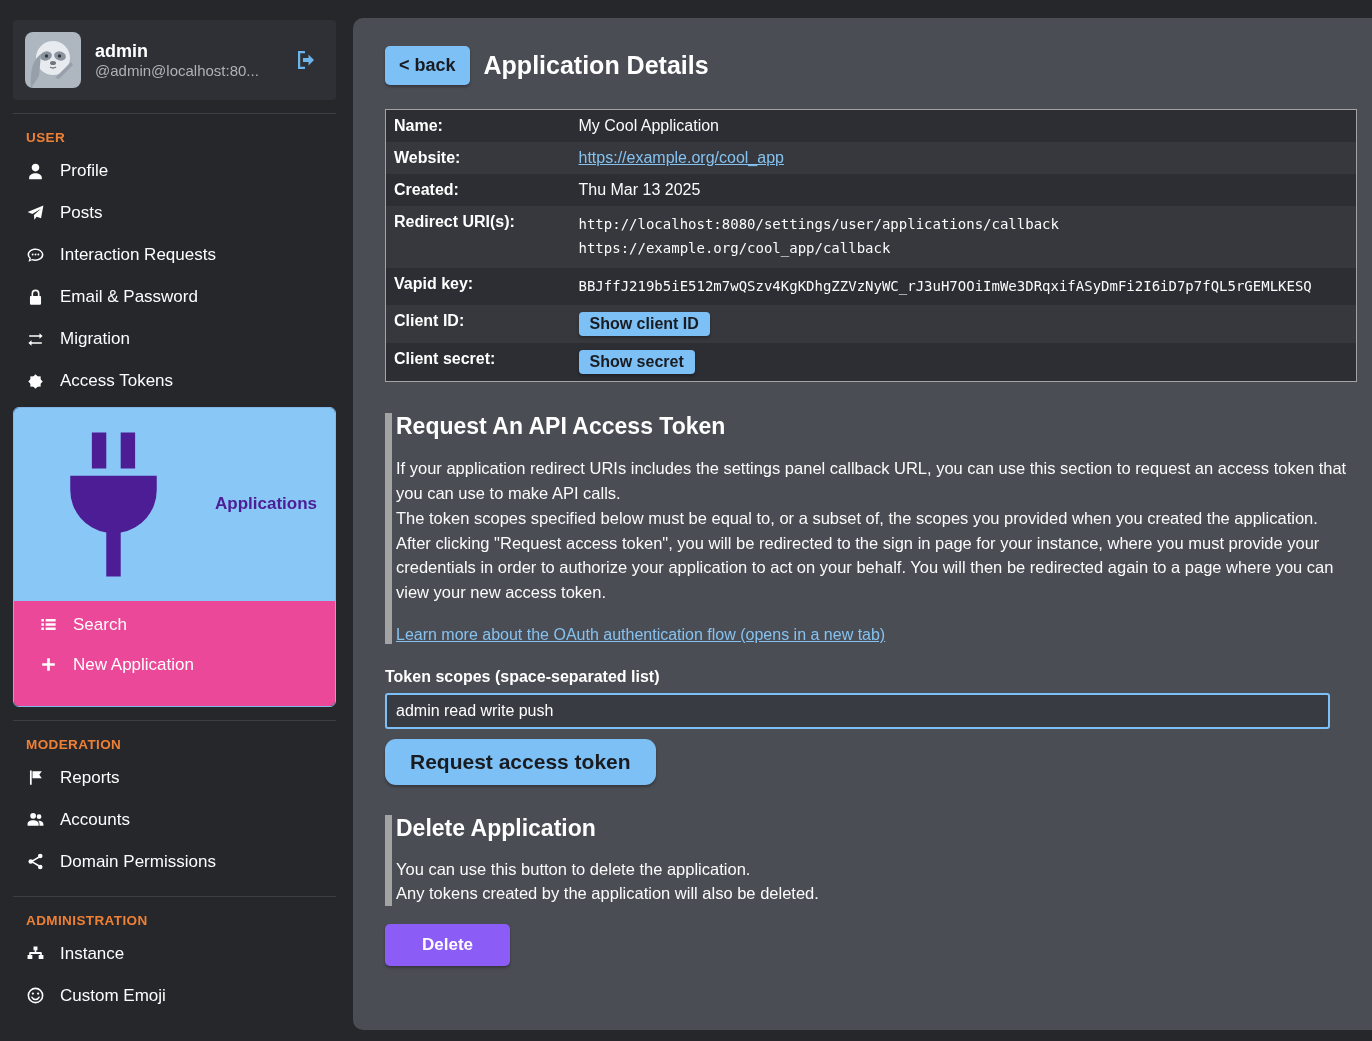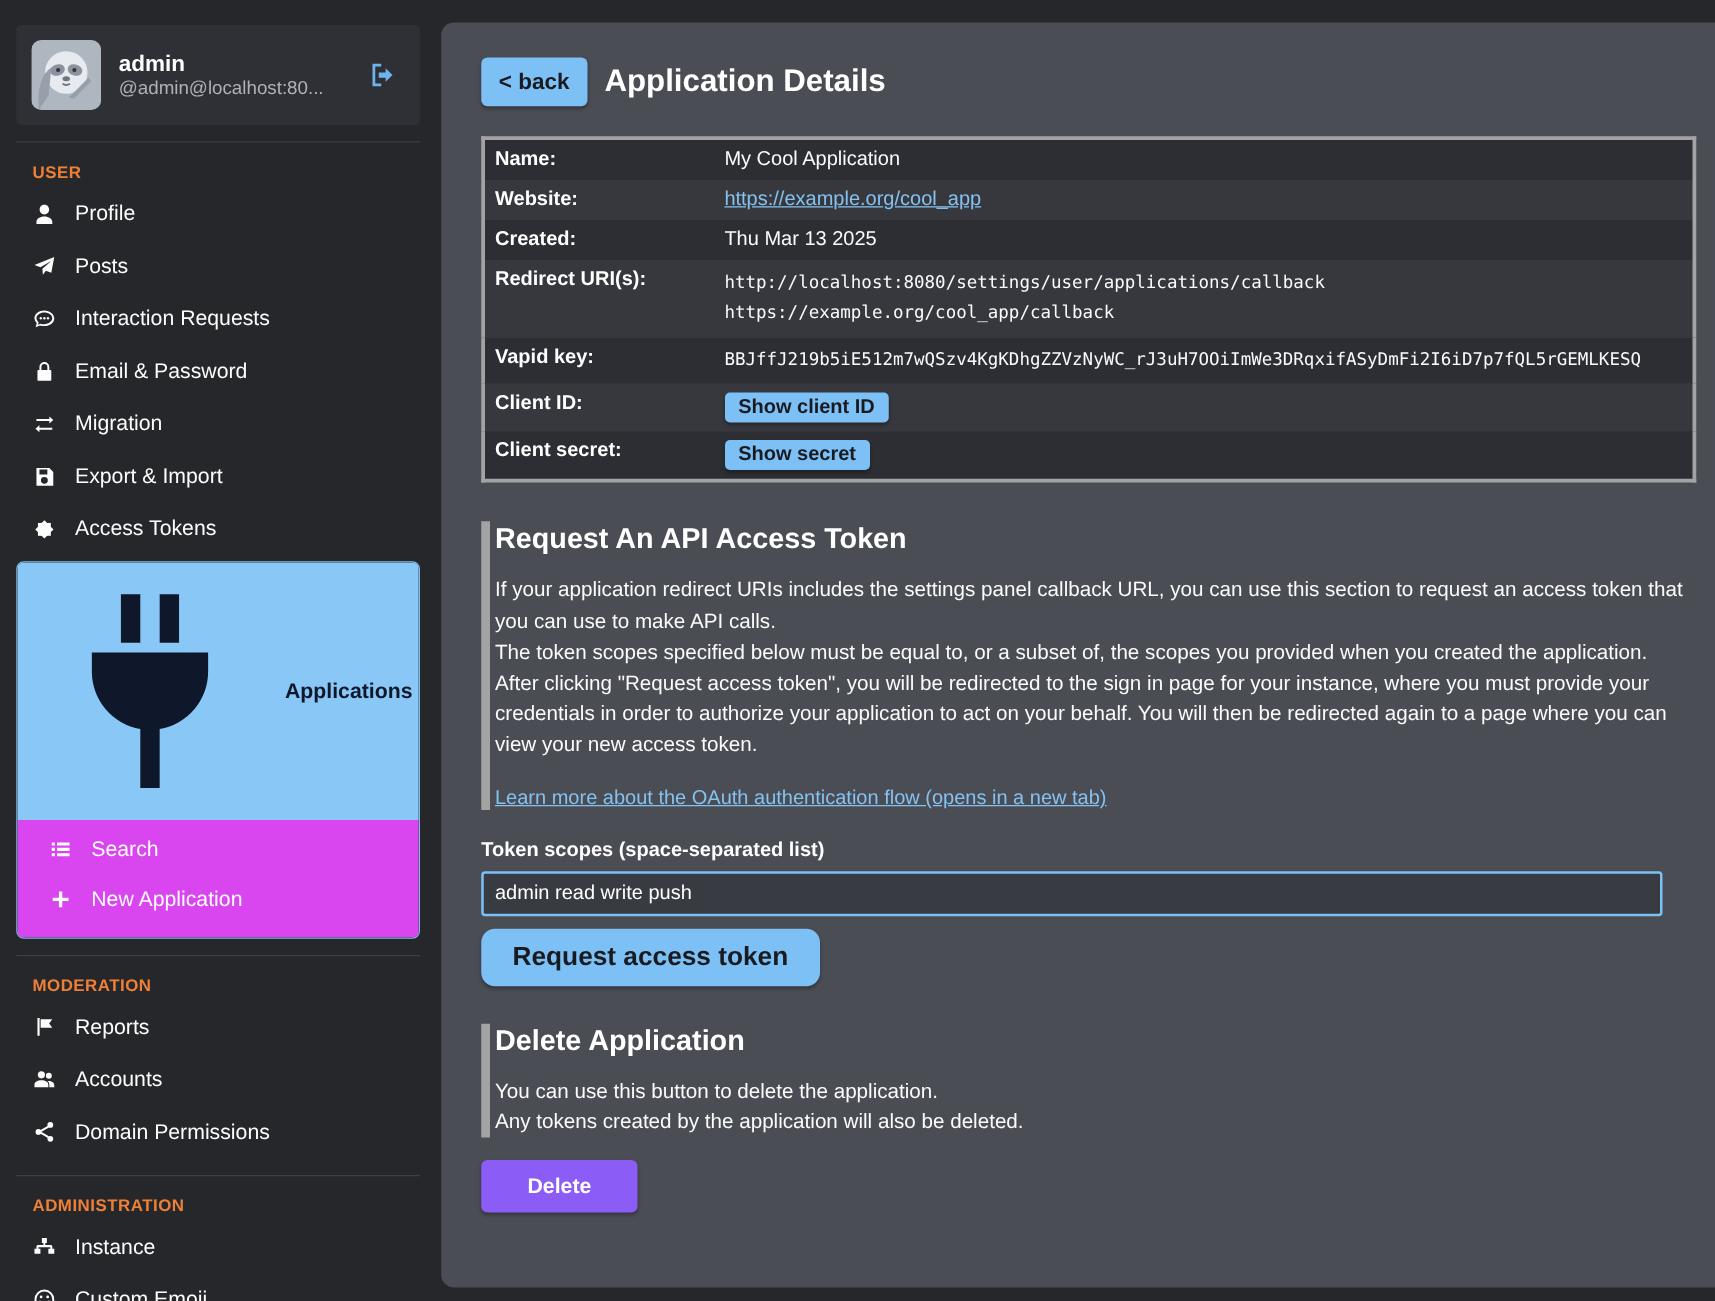--- a/index.html
+++ b/index.html
@@ -35,24 +35,24 @@
     display: flex; align-items: center; gap: 15px;
     padding: 11px 10px 11px 13px; font-size: 17px; color: #fdfdfd; cursor: pointer;
     border-radius: 4px;
   }
   .nav-item .icon, .sub-item .icon { width: 19px; height: 19px; flex: 0 0 19px; display: inline-flex; }
   .icon svg { width: 100%; height: 100%; fill: currentColor; display: block; }
 
   .nav-group { border: 1px solid #82b8e8; border-radius: 6px; margin: 5px 0; overflow: hidden; }
   .nav-group-header {
     display: flex; align-items: center; gap: 15px;
-    background: #88c7f6; color: #0f172a; font-weight: bold;
-    padding: 10px 5px 10px 13px; font-size: 17px; cursor: pointer;
-  }
-  .nav-group-body { background: #d946ef; padding: 4px 0 10px; }
+    background: #88c7f6; color: #4c1d95; font-weight: bold;
+    padding: 10px 18px 10px 13px; font-size: 17px; cursor: pointer;
+  }
+  .nav-group-body { background: #ec4899; padding: 4px 0 21px; }
   .sub-item {
     display: flex; align-items: center; gap: 15px;
     padding: 10px 10px 10px 25px; font-size: 17px; color: #fdfdfd; cursor: pointer;
   }
 
   
   .panel {
     flex: 1 1 auto; margin: 18px 12px 11px 0;
     background: #4b4d55; border-radius: 10px;
     padding: 28px 30px 0 32px;
@@ -60,21 +60,21 @@
   .page-header { display: flex; align-items: center; gap: 14px; margin-bottom: 24px; }
   .btn-blue {
     background: #7cc0f5; color: #191b20; font-weight: bold;
     border: none; border-radius: 5px; cursor: pointer;
     font-family: "Liberation Sans", sans-serif;
     box-shadow: 0 2px 3px rgba(0,0,0,.3);
   }
   .back-btn { font-size: 18px; padding: 9px 14px; }
   .page-title { font-size: 25px; font-weight: bold; color: #fff; }
 
-  table.details { width: 972px; border-collapse: collapse; border: 3px solid #a3a3a3; margin-bottom: 31px; padding-left: 40px; }
+  table.details { width: 972px; border-collapse: collapse; border: 1px solid #a3a3a3; margin-bottom: 31px; padding-left: 40px; }
   table.details tr:nth-child(odd)  { background: #2c2e34; }
   table.details tr:nth-child(even) { background: #36383e; }
   table.details th {
     width: 185px; text-align: left; font-size: 16px; font-weight: bold;
     padding: 7px 8px; vertical-align: top; color: #fff;
   }
   table.details td { padding: 7px 8px; font-size: 16px; color: #fbfbfb; vertical-align: middle; }
   table.details .mono { font-size: 14px; line-height: 1.7; }
   a.link { color: #85c2f0; text-decoration: underline; }
   .show-btn { font-size: 16px; padding: 3px 11px; border-radius: 4px; }
@@ -173,28 +173,20 @@
       </span>
     <span>Email &amp; Password</span>
   </div>
   <div class="nav-item">
     <span class="icon">
         <svg viewBox="0 0 24 24">
           <path d="M17 4l4 3.5L17 11V8.5H4v-2h13V4zM7 13v2.5h13v2H7V20l-4-3.5L7 13z"></path>
         </svg>
       </span>
     <span>Migration</span>
-  </div>
-  <div class="nav-item">
-    <span class="icon">
-        <svg viewBox="0 0 24 24">
-          <path fill-rule="evenodd" d="M4 3h13l4 4v14H4V3zm3 1.5v5h8v-5H7zM12 12a3.5 3.5 0 1 0 0 7 3.5 3.5 0 0 0 0-7z"></path>
-        </svg>
-      </span>
-    <span>Export &amp; Import</span>
   </div>
   <div class="nav-item">
     <span class="icon">
         <svg viewBox="0 0 24 24">
           <rect x="5.5" y="5.5" width="13" height="13"></rect>
           <rect x="5.5" y="5.5" width="13" height="13" transform="rotate(45 12 12)"></rect>
         </svg>
       </span>
     <span>Access Tokens</span>
   </div>

